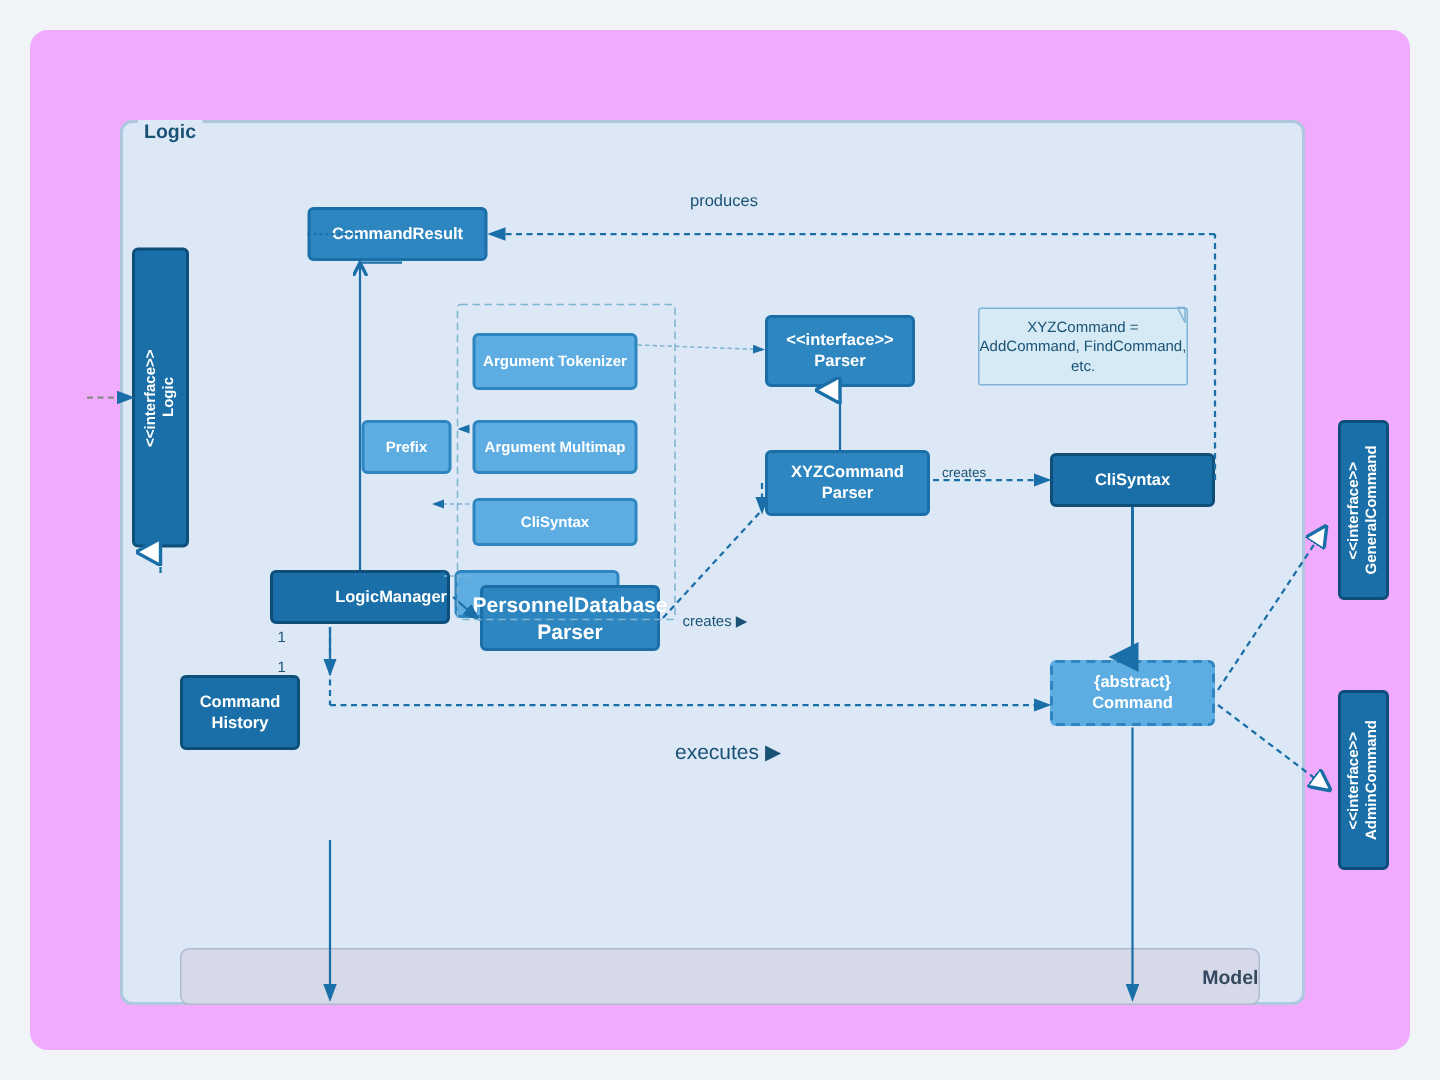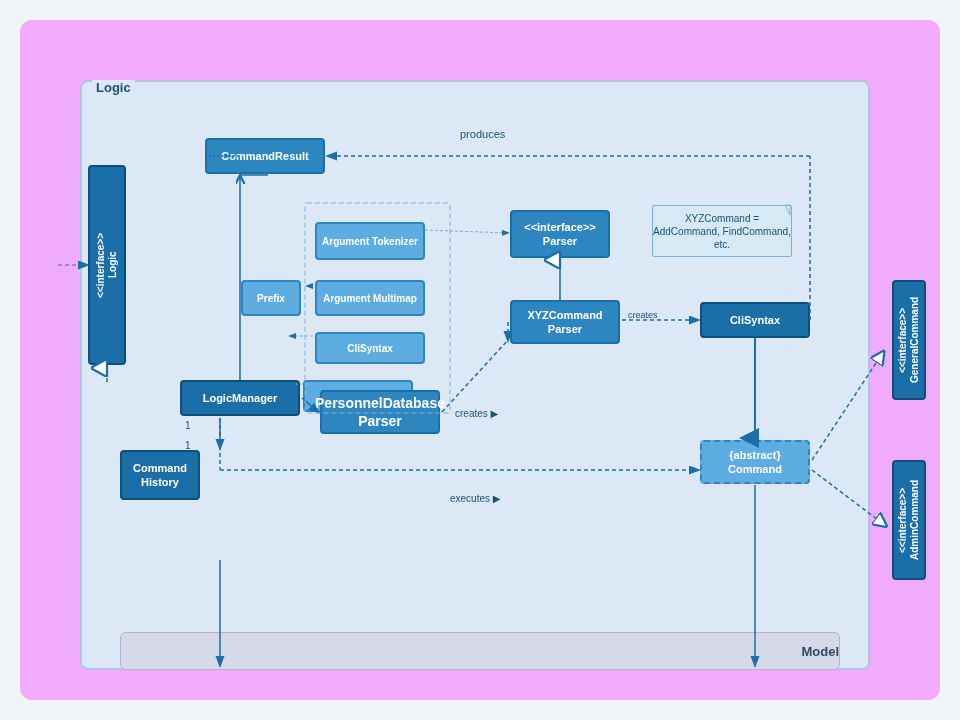--- a/index.html
+++ b/index.html
@@ -169,21 +169,21 @@
   </div>
 
   <div class="interface-left uml-box" style="left: 68px; top: 145px; width: 38px; height: 200px; font-size:10px;">
     <span>&lt;&lt;interface&gt;&gt;<br>Logic</span>
   </div>
 
   <div class="uml-box blue-mid" style="left: 185px; top: 118px; width: 120px; height: 36px; font-size:11px;">
     <span>CommandResult</span>
   </div>
 
-  <div class="uml-box blue-dark" style="left: 160px; top: 360px; width: 120px; height: 36px;">
+  <div class="uml-box blue-dark" style="left: 160px; top: 360px; width: 120px; height: 36px; justify-content: flex-end;">
     <span>LogicManager</span>
   </div>
 
   <div class="uml-box blue-dark" style="left: 100px; top: 430px; width: 80px; height: 50px; font-size:11px;">
     <span>Command
 History</span>
   </div>
 
   <div class="uml-box teal" style="left: 295px; top: 190px; width: 110px; height: 38px; font-size:10px;">
     <span>Argument
@@ -244,21 +244,21 @@
   <div class="interface-right" style="right: 14px; top: 440px; width: 34px; height: 120px;">
     <span>&lt;&lt;interface&gt;&gt;<br>AdminCommand</span>
   </div>
 
   <div class="arrow-label" style="left: 440px; top: 108px;">produces</div>
 
   <div class="arrow-label" style="left: 608px; top: 290px; font-size:9px;">creates</div>
 
   <div class="arrow-label" style="left: 435px; top: 388px; font-size:10px;">creates ▶</div>
 
-  <div class="arrow-label" style="left: 430px; top: 473px; font-size:10px;">executes ▶</div>
+  <div class="arrow-label" style="left: 430px; top: 473px; font-size:14px;">executes ▶</div>
 
   <div class="multiplicity" style="left: 165px; top: 400px;">1</div>
   <div class="multiplicity" style="left: 165px; top: 420px;">1</div>
 
   <svg class="svg-overlay" xmlns="http://www.w3.org/2000/svg">
     <defs>
       <marker id="arrow-filled" markerWidth="8" markerHeight="8" refX="6" refY="3" orient="auto">
         <path d="M0,0 L0,6 L8,3 z" fill="#1a6fa8"></path>
       </marker>
       <marker id="arrow-open" markerWidth="8" markerHeight="8" refX="6" refY="3" orient="auto">

